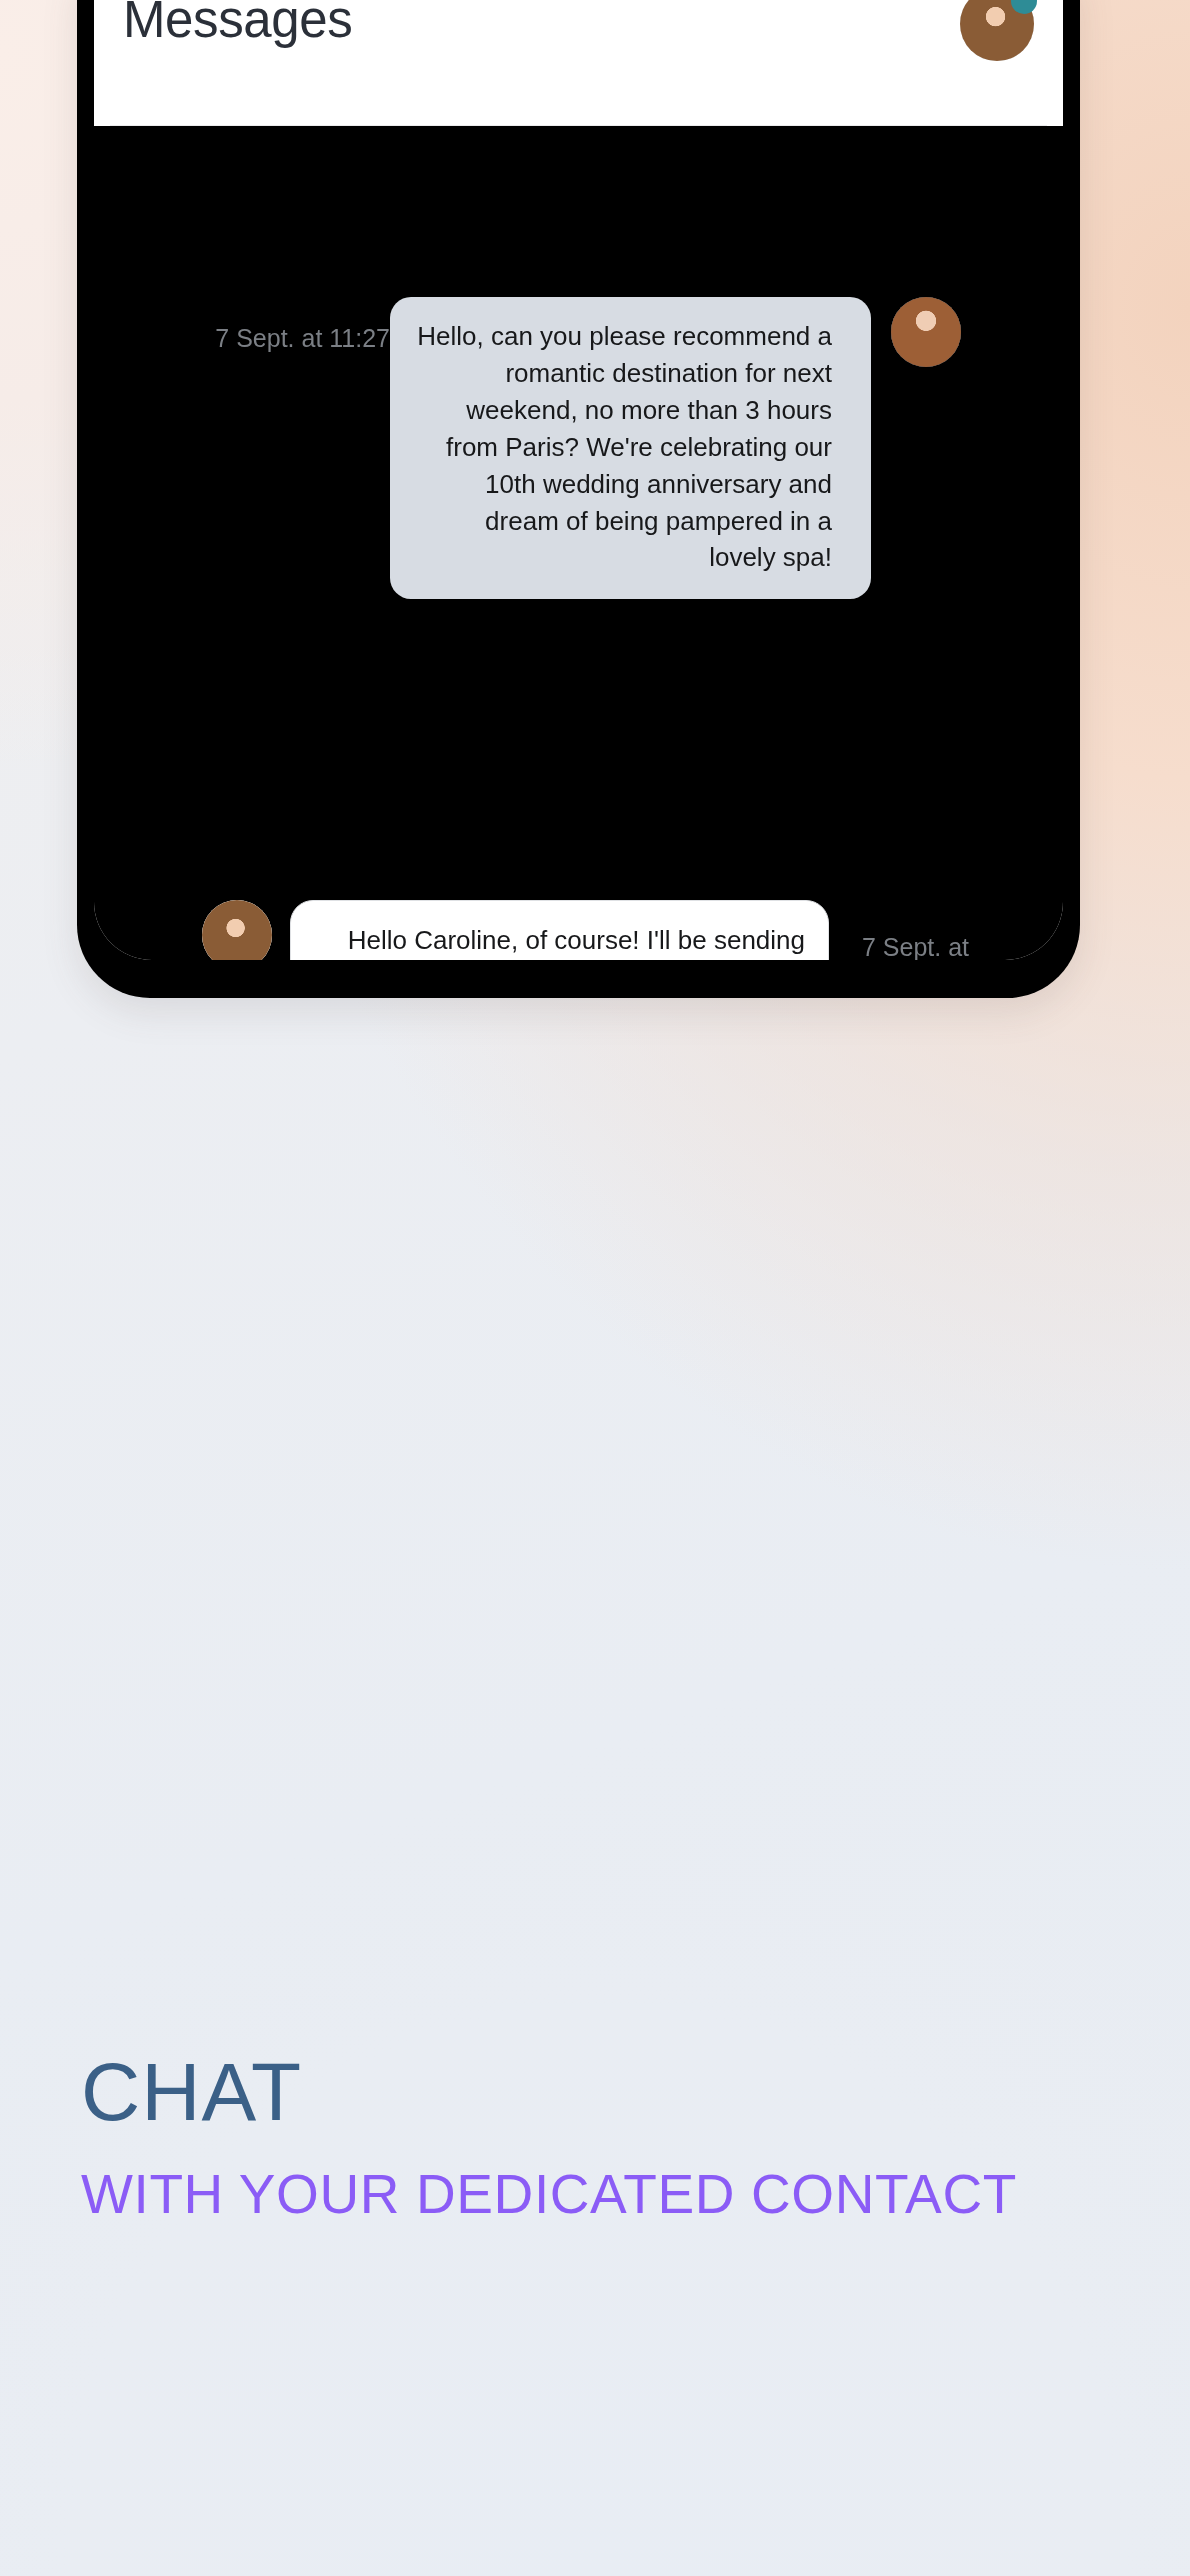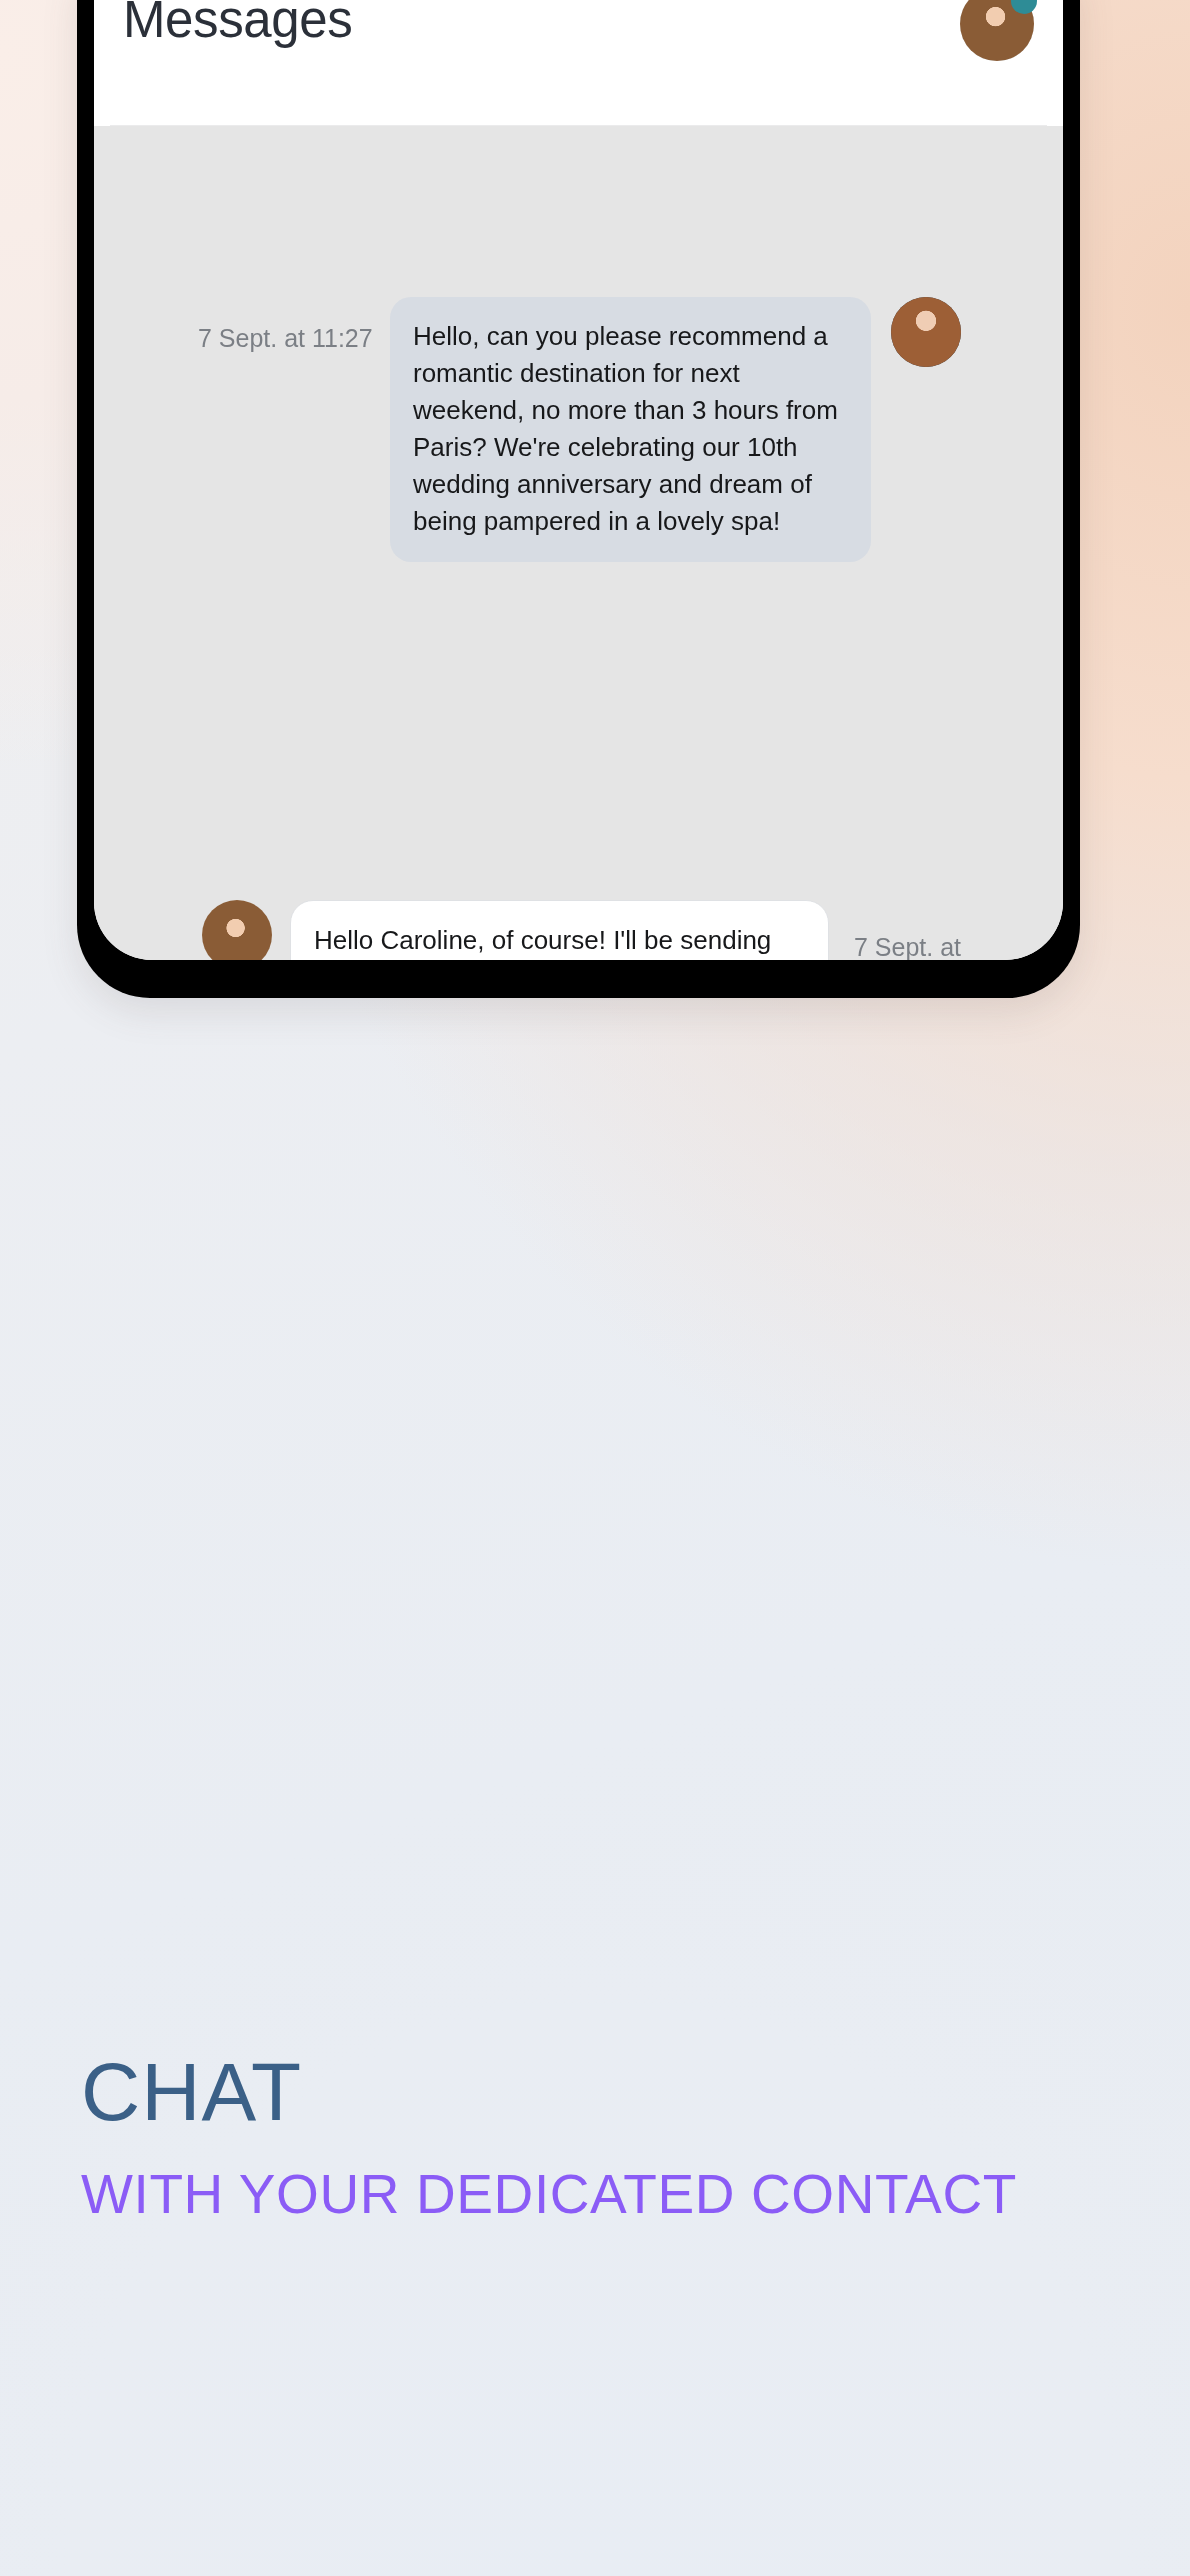--- a/index.html
+++ b/index.html
@@ -98,41 +98,42 @@
     left: 16.3px;
     right: 16.3px;
     top: 150px;
     height: 1.9px;
     background: #ebebec;
   }
 
   
   .chat {
     position: relative;
-    background: #e5e5e5;
+    background: #000000;
     height: 985px;
+    text-align: right;
   }
 
   .msg-row {
     position: absolute;
     display: flex;
     align-items: flex-start;
   }
 
   .bubble {
     font-size: 26px;
     line-height: 1.42;
     color: #17181a;
     word-wrap: break-word;
   }
 
   .bubble-in {
     background: #d7dce3;
     border-radius: 21px;
-    padding: 21px 22px 23px 23px;
+    padding: 21px 39px 23px 23px;
   }
 
   .bubble-out {
     background: #ffffff;
     border: 1.9px solid #dfe1e4;
     border-radius: 23px;
     padding: 21px 23px 23px 23px;
   }
 
   .ts {

